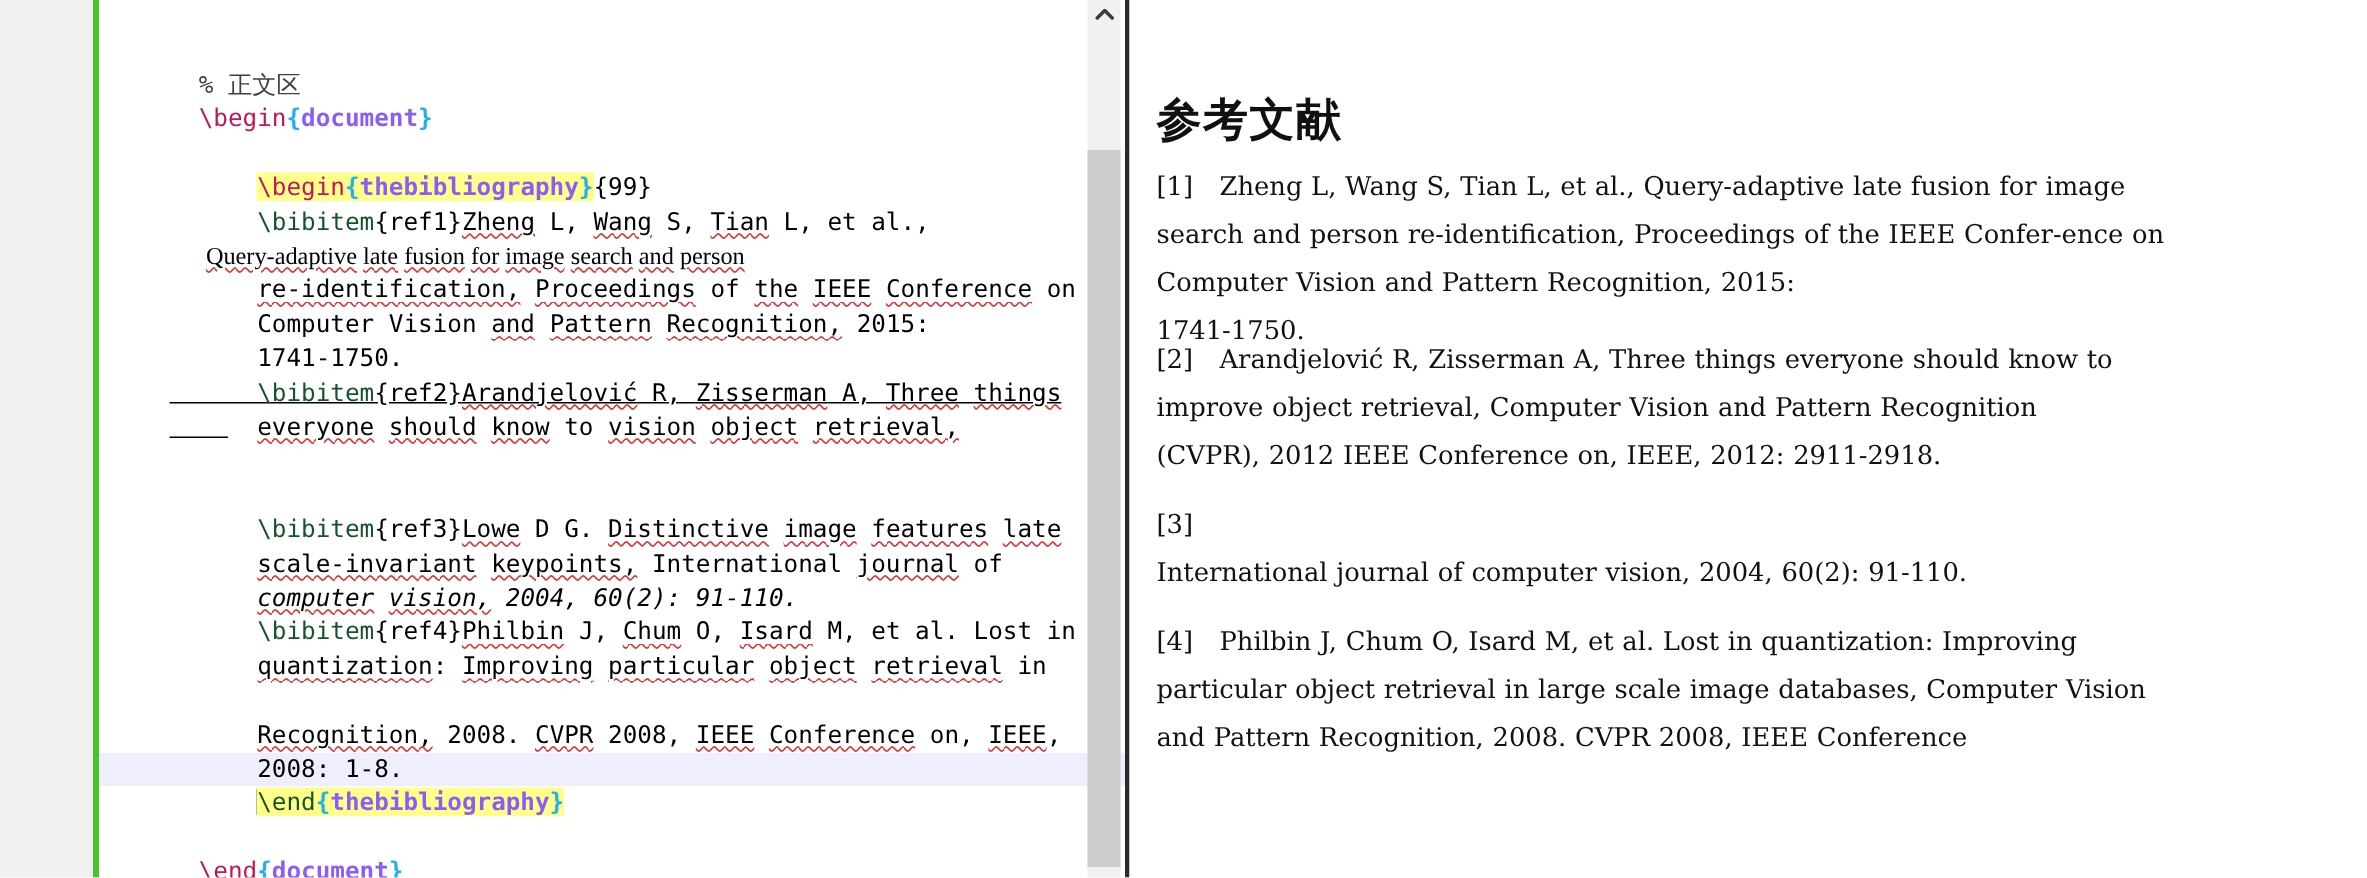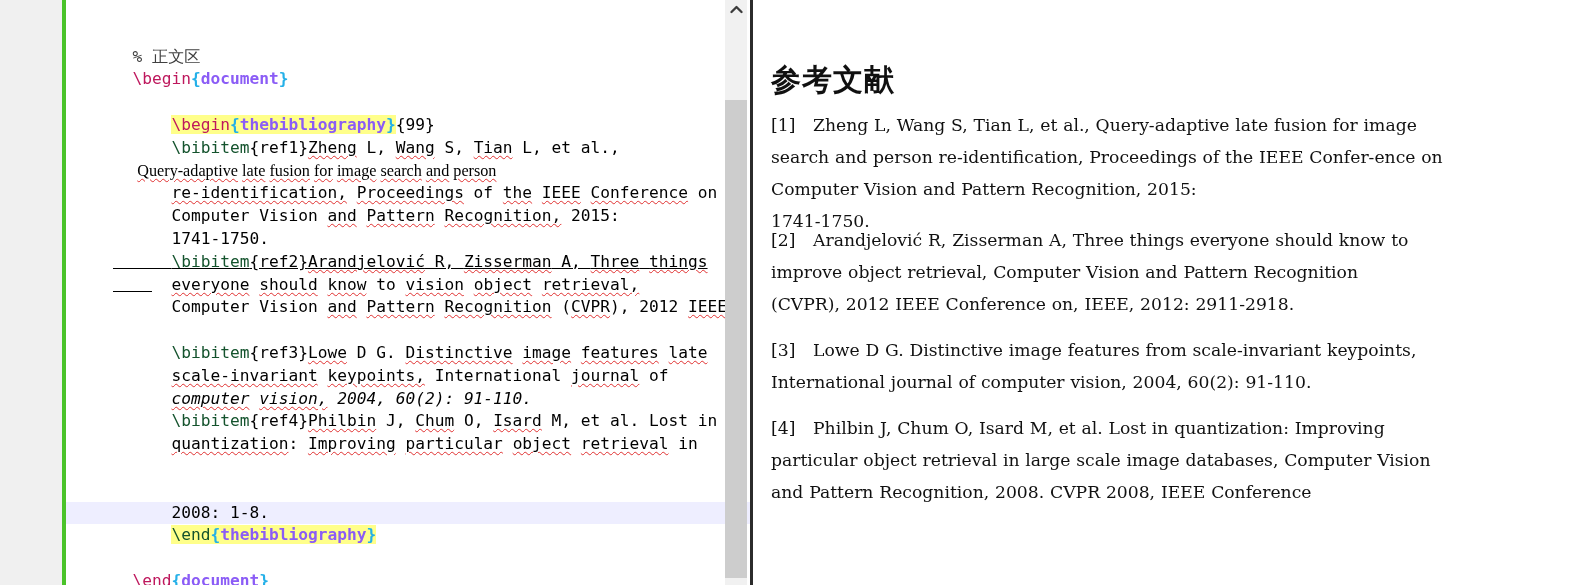--- a/index.html
+++ b/index.html
@@ -225,39 +225,39 @@
     <div class="cl" style="top:205.2px;left:113px;">
       <span class="t-txt">1741-1750.</span>
     </div>
 
     <div class="cl" style="top:228px;left:113px;text-decoration:underline;">
       <span class="t-bib">\bibitem</span><span class="t-txt">{ref2}</span><span class="t-txt sp">Arandjelović</span><span> R, </span><span class="t-txt sp">Zisserman</span><span> A, </span><span class="t-txt sp">Three</span><span> </span><span class="t-txt sp">things</span>
     </div>
     <div class="cl" style="top:250.8px;left:113px;">
       <span class="t-txt sp">everyone</span><span> </span><span class="t-txt sp">should</span><span> </span><span class="t-txt sp">know</span><span> to </span><span class="t-txt sp">vision</span><span> </span><span class="t-txt sp">object</span><span> </span><span class="t-txt sp">retrieval,</span>
     </div>
-    <div class="cl" style="top:273.6px;left:113px;">
-      <span class="t-txt">Computer Vision </span><span class="t-txt sp">and</span><span> </span><span class="t-txt sp">Pattern</span><span> </span><span class="t-txt sp">Recognition</span><span> (</span><span class="t-txt sp">CVPR</span><span>), 2012 </span><span class="t-txt sp">IEEE</span>
-    </div>
 
     <div class="cl" style="top:319.2px;left:113px;">
       <span class="t-bib">\bibitem</span><span class="t-txt">{ref3}</span><span class="t-txt sp">Lowe</span><span> D G. </span><span class="t-txt sp">Distinctive</span><span> </span><span class="t-txt sp">image</span><span> </span><span class="t-txt sp">features</span><span> </span><span class="t-txt sp">late</span>
     </div>
     <div class="cl" style="top:342px;left:113px;">
       <span class="t-txt sp">scale-invariant</span><span> </span><span class="t-txt sp">keypoints,</span><span> International </span><span class="t-txt sp">journal</span><span> of</span>
     </div>
     <div class="cl" style="top:364.8px;left:113px;font-style:italic;">
       <span class="t-txt sp">computer</span><span> </span><span class="t-txt sp">vision,</span><span> 2004, 60(2): 91-110.</span>
     </div>
 
     <div class="cl" style="top:387.6px;left:113px;">
       <span class="t-bib">\bibitem</span><span class="t-txt">{ref4}</span><span class="t-txt sp">Philbin</span><span> J, </span><span class="t-txt sp">Chum</span><span> O, </span><span class="t-txt sp">Isard</span><span> M, et al. Lost in</span>
     </div>
     <div class="cl" style="top:410.4px;left:113px;">
       <span class="t-txt sp">quantization</span><span>: </span><span class="t-txt sp">Improving</span><span> </span><span class="t-txt sp">particular</span><span> </span><span class="t-txt sp">object</span><span> </span><span class="t-txt sp">retrieval</span><span> in</span>
+    </div>
+    <div class="cl" style="top:456px;left:113px;">
+      <span class="t-txt sp">Recognition,</span><span> 2008. </span><span class="t-txt sp">CVPR</span><span> 2008, </span><span class="t-txt sp">IEEE</span><span> </span><span class="t-txt sp">Conference</span><span> on, </span><span class="t-txt sp">IEEE</span><span>,</span>
     </div>
     <div class="cl" style="top:478.8px;left:113px;">
       <span class="t-txt">2008: 1-8.</span>
     </div>
 
     <div class="cl" style="top:501.6px;left:113px;">
       <span class="cursor"></span><span class="hlbg"><span class="t-bib">\end</span><span class="t-brace">{</span><span class="t-env">thebibliography</span><span class="t-brace">}</span></span>
     </div>
 
     <div class="cl" style="top:547.2px;left:74px;">
@@ -285,21 +285,21 @@
         <span class="body"><span>Zheng L, Wang S, Tian L, et al., Query-adaptive late fusion for image search and person re-identification, Proceedings of the IEEE Confer-ence on Computer Vision and Pattern Recognition, 2015:</span><span class="last">1741-1750.</span></span>
       </div>
 
       <div class="bib" style="top:225px;">
         <span class="num">[2]</span>
         <span class="body"><span>Arandjelović R, Zisserman A, Three things everyone should know to improve object retrieval, Computer Vision and Pattern Recognition</span><span class="last">(CVPR), 2012 IEEE Conference on, IEEE, 2012: 2911-2918.</span></span>
       </div>
 
       <div class="bib" style="top:335px;">
         <span class="num">[3]</span>
-        <span class="body"><span>Lowe D G. Distinctive image features from scale-invariant keypoints,</span><span class="last">International journal of computer vision, 2004, 60(2): 91-110.</span></span>
+        <span class="body"><span class="last">International journal of computer vision, 2004, 60(2): 91-110.</span></span>
       </div>
 
       <div class="bib" style="top:413px;">
         <span class="num">[4]</span>
         <span class="body"><span>Philbin J, Chum O, Isard M, et al. Lost in quantization: Improving particular object retrieval in large scale image databases, Computer Vision and Pattern Recognition, 2008. CVPR 2008, IEEE Conference</span></span>
       </div>
 
     </div>
   </div>
 

